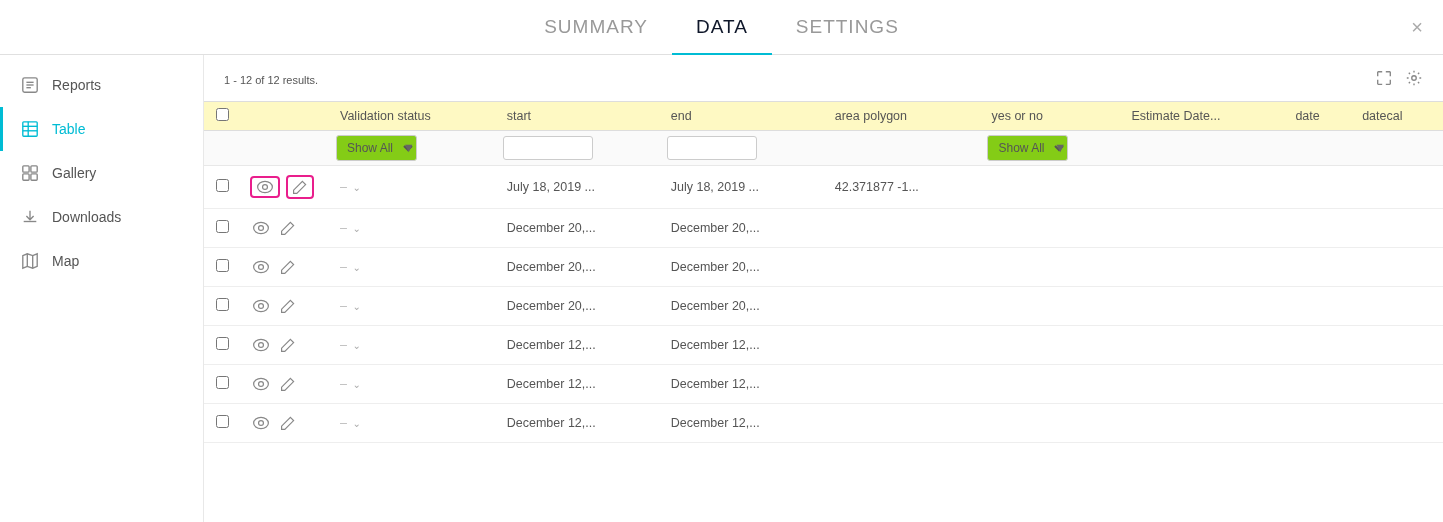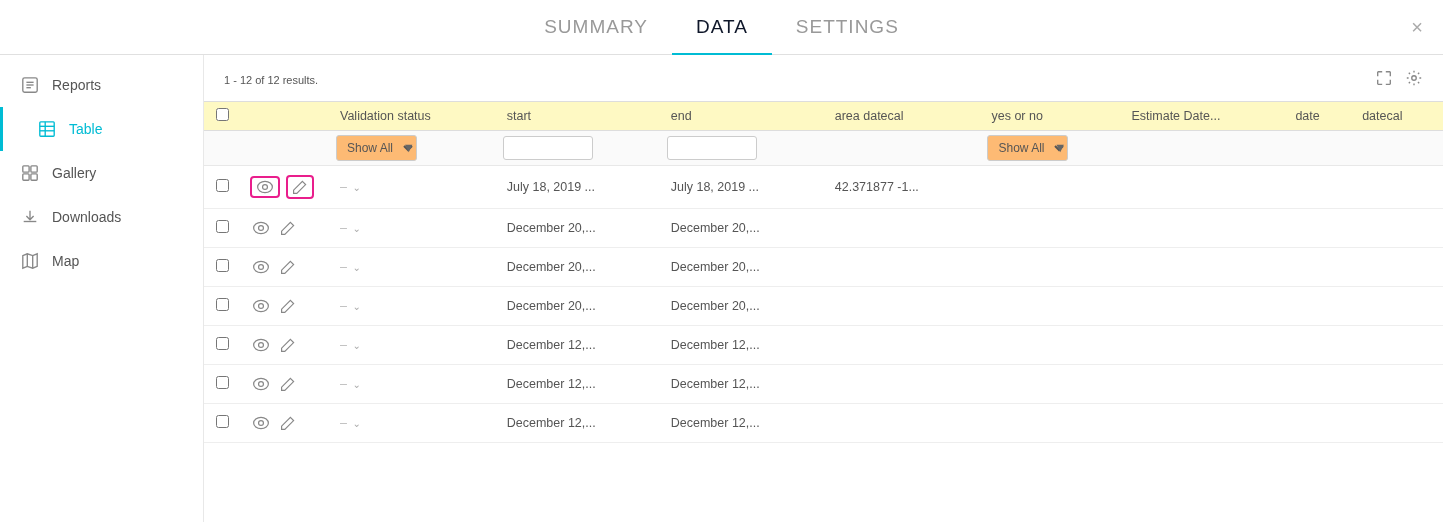--- a/index.html
+++ b/index.html
@@ -68,21 +68,21 @@
       align-items: center;
       padding: 12px 20px;
       cursor: pointer;
       color: #555;
       gap: 12px;
       font-size: 14px;
     }
     .sidebar-item.active {
       color: #00bcd4;
       border-left: 3px solid #00bcd4;
-      padding-left: 34px;
+      padding-left: 17px;
     }
     .sidebar-icon {
       width: 20px;
       height: 20px;
       display: flex;
       align-items: center;
       justify-content: center;
       flex-shrink: 0;
     }
 
@@ -142,21 +142,21 @@
     thead th:first-child {
       width: 36px;
     }
     .filter-row td {
       padding: 4px 6px;
       border-bottom: 1px solid #e8e8e8;
       background: #fafafa;
     }
     .filter-select {
       border: 1px solid #ccc;
-      background: #fdba74;
+      background: #84cc16;
       border-radius: 3px;
       padding: 4px 6px;
       font-size: 12px;
       color: #555;
       cursor: pointer;
     }
     .filter-input {
       border: 1px solid #ccc;
       border-radius: 3px;
       padding: 4px 6px;
@@ -303,21 +303,21 @@
       <table>
         <thead>
           <tr>
             <th class="checkbox-cell">
               <input type="checkbox" style="">
             </th>
             <th class="col-actions"></th>
             <th>Validation status</th>
             <th>start</th>
             <th>end</th>
-            <th>area datecal</th>
+            <th>area polygon</th>
             <th>yes or no</th>
             <th>Estimate Date...</th>
             <th>date</th>
             <th>datecal</th>
           </tr>
 
           <tr class="filter-row">
             <td></td>
             <td></td>
             <td>

